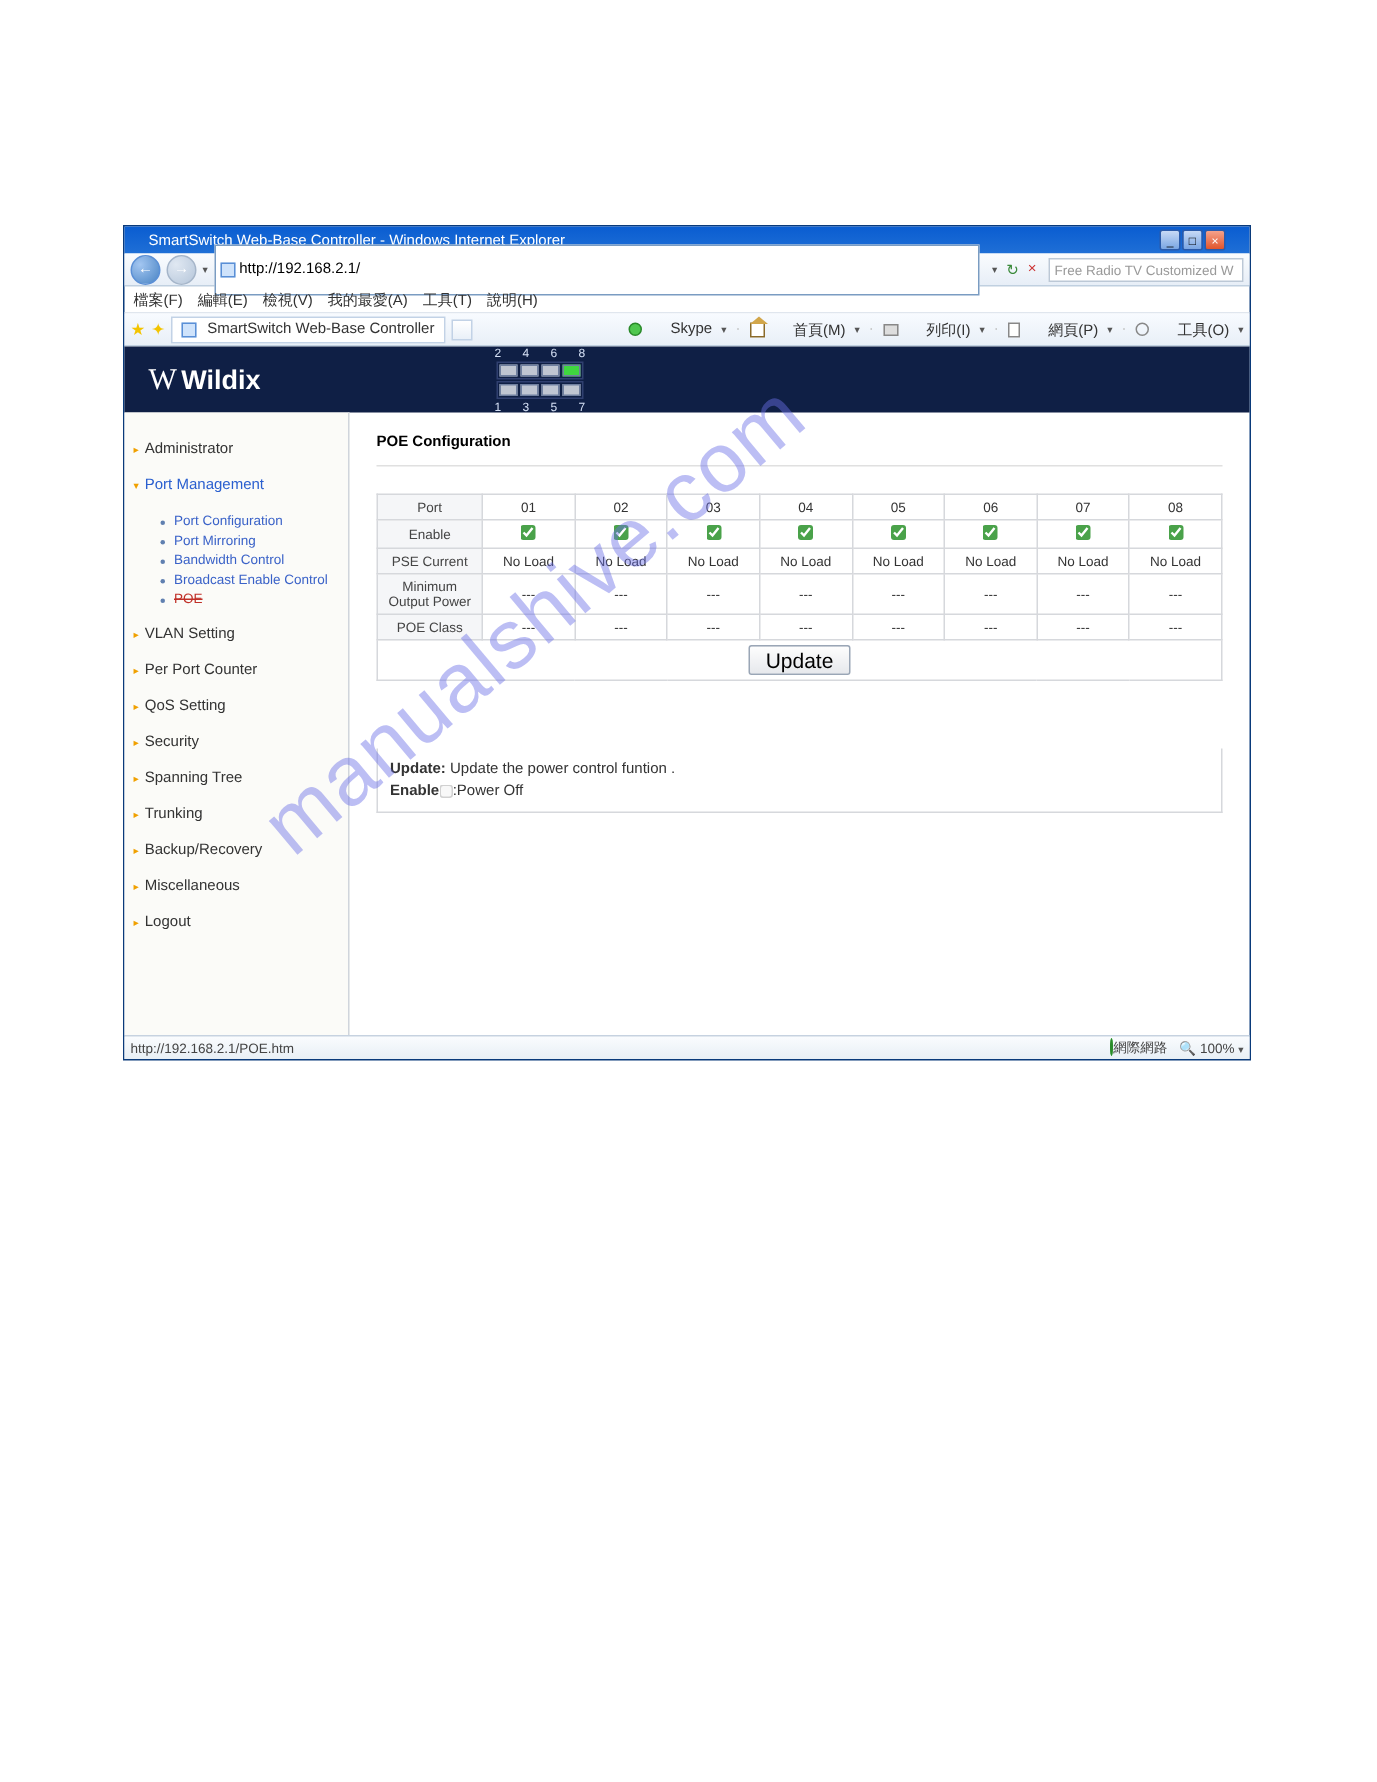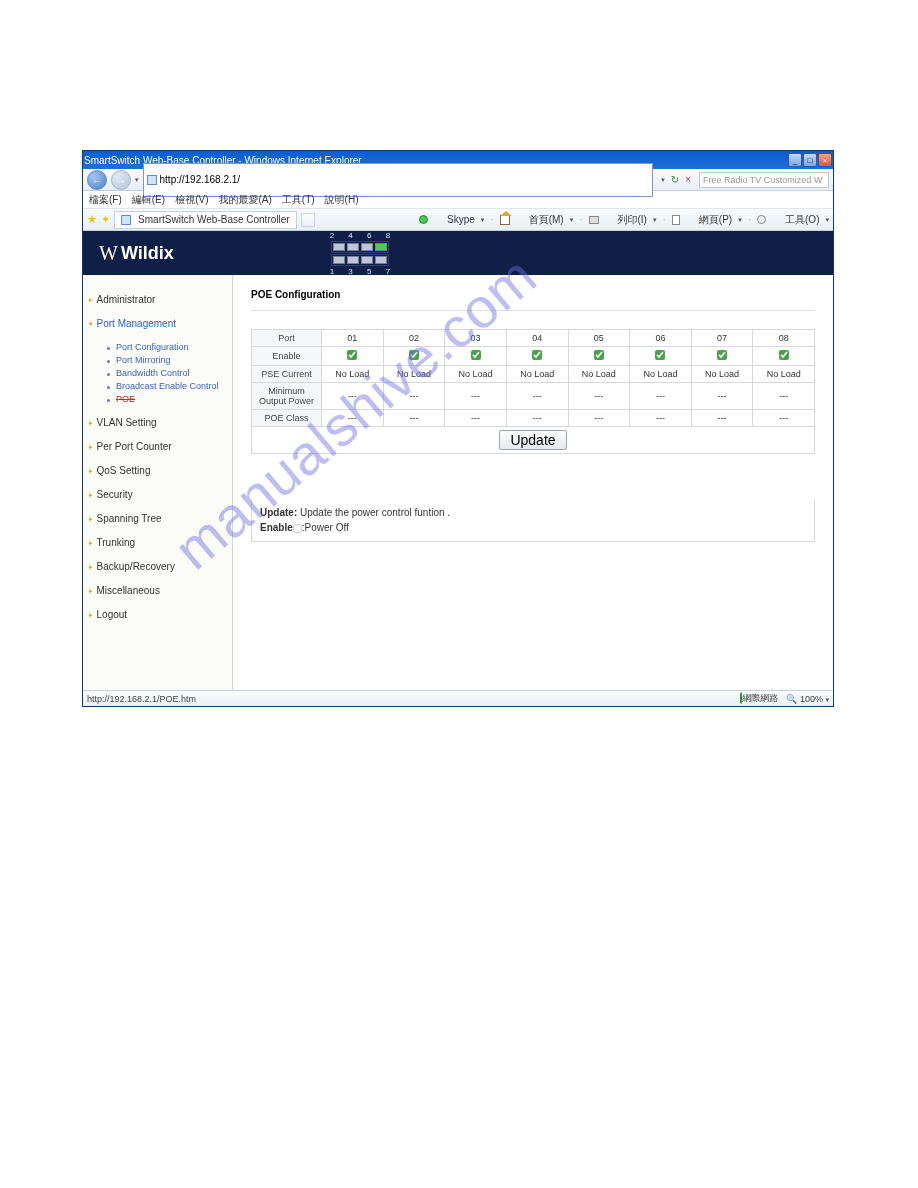--- a/index.html
+++ b/index.html
@@ -1,21 +1,21 @@
 <!DOCTYPE html>
 <html><head>
 <meta charset="utf-8">
 <style>
   * { box-sizing: border-box; margin: 0; padding: 0; }
   body { font-family: Tahoma, Arial, sans-serif; font-size: 11px; background: #fff; }
   .page { width: 918px; height: 1188px; position: relative; background: #fff; }
 
   
   .ie-window { position: absolute; top: 150px; left: 82px; width: 752px; border: 1px solid #0a3a7a; background: #fff; }
-  .titlebar { background: linear-gradient(#0a5dd1,#1f6fd6); height: 18px; display: flex; align-items: center; justify-content: space-between; padding: 0 1px; }
+  .titlebar { background: linear-gradient(#0a5dd1,#1f6fd6); height: 18px; display: flex; align-items: center; justify-content: space-between; padding: 0 16px; }
   .titlebar-left { display: flex; align-items: center; gap: 4px; }
   .titlebar-text { color: #fff; font-size: 10px; }
   .titlebar-btns { display: flex; gap: 1px; }
   .win-btn { width: 14px; height: 14px; background: linear-gradient(#c7d9f5,#7aa6e3); border: 1px solid #2a5aaa; border-radius: 2px; display: flex; align-items: center; justify-content: center; font-size: 8px; color: #000; }
   .win-close { background: linear-gradient(#f5a28b,#e1552c); color: #fff; }
 
   .nav-row { display: flex; align-items: center; height: 22px; background: linear-gradient(#fafcfe,#e7eef7); border-bottom: 1px solid #c0d0e0; padding: 0 4px; gap: 4px; }
   .nav-btn { width: 20px; height: 20px; border-radius: 50%; border: 1px solid #5a8fd6; background: radial-gradient(circle at 30% 30%, #a3c6f1, #4984c4); display: inline-flex; align-items: center; justify-content: center; color: #fff; font-size: 10px; }
   .nav-btn.fwd { background: radial-gradient(circle at 30% 30%, #e0e8f2, #b5c6da); border-color: #a5b5c9; }
   .url-input { flex: 1; height: 16px; border: 1px solid #7a9cc2; background: #fff; font-size: 10px; padding: 16px 3px; display: flex; align-items: center; }

